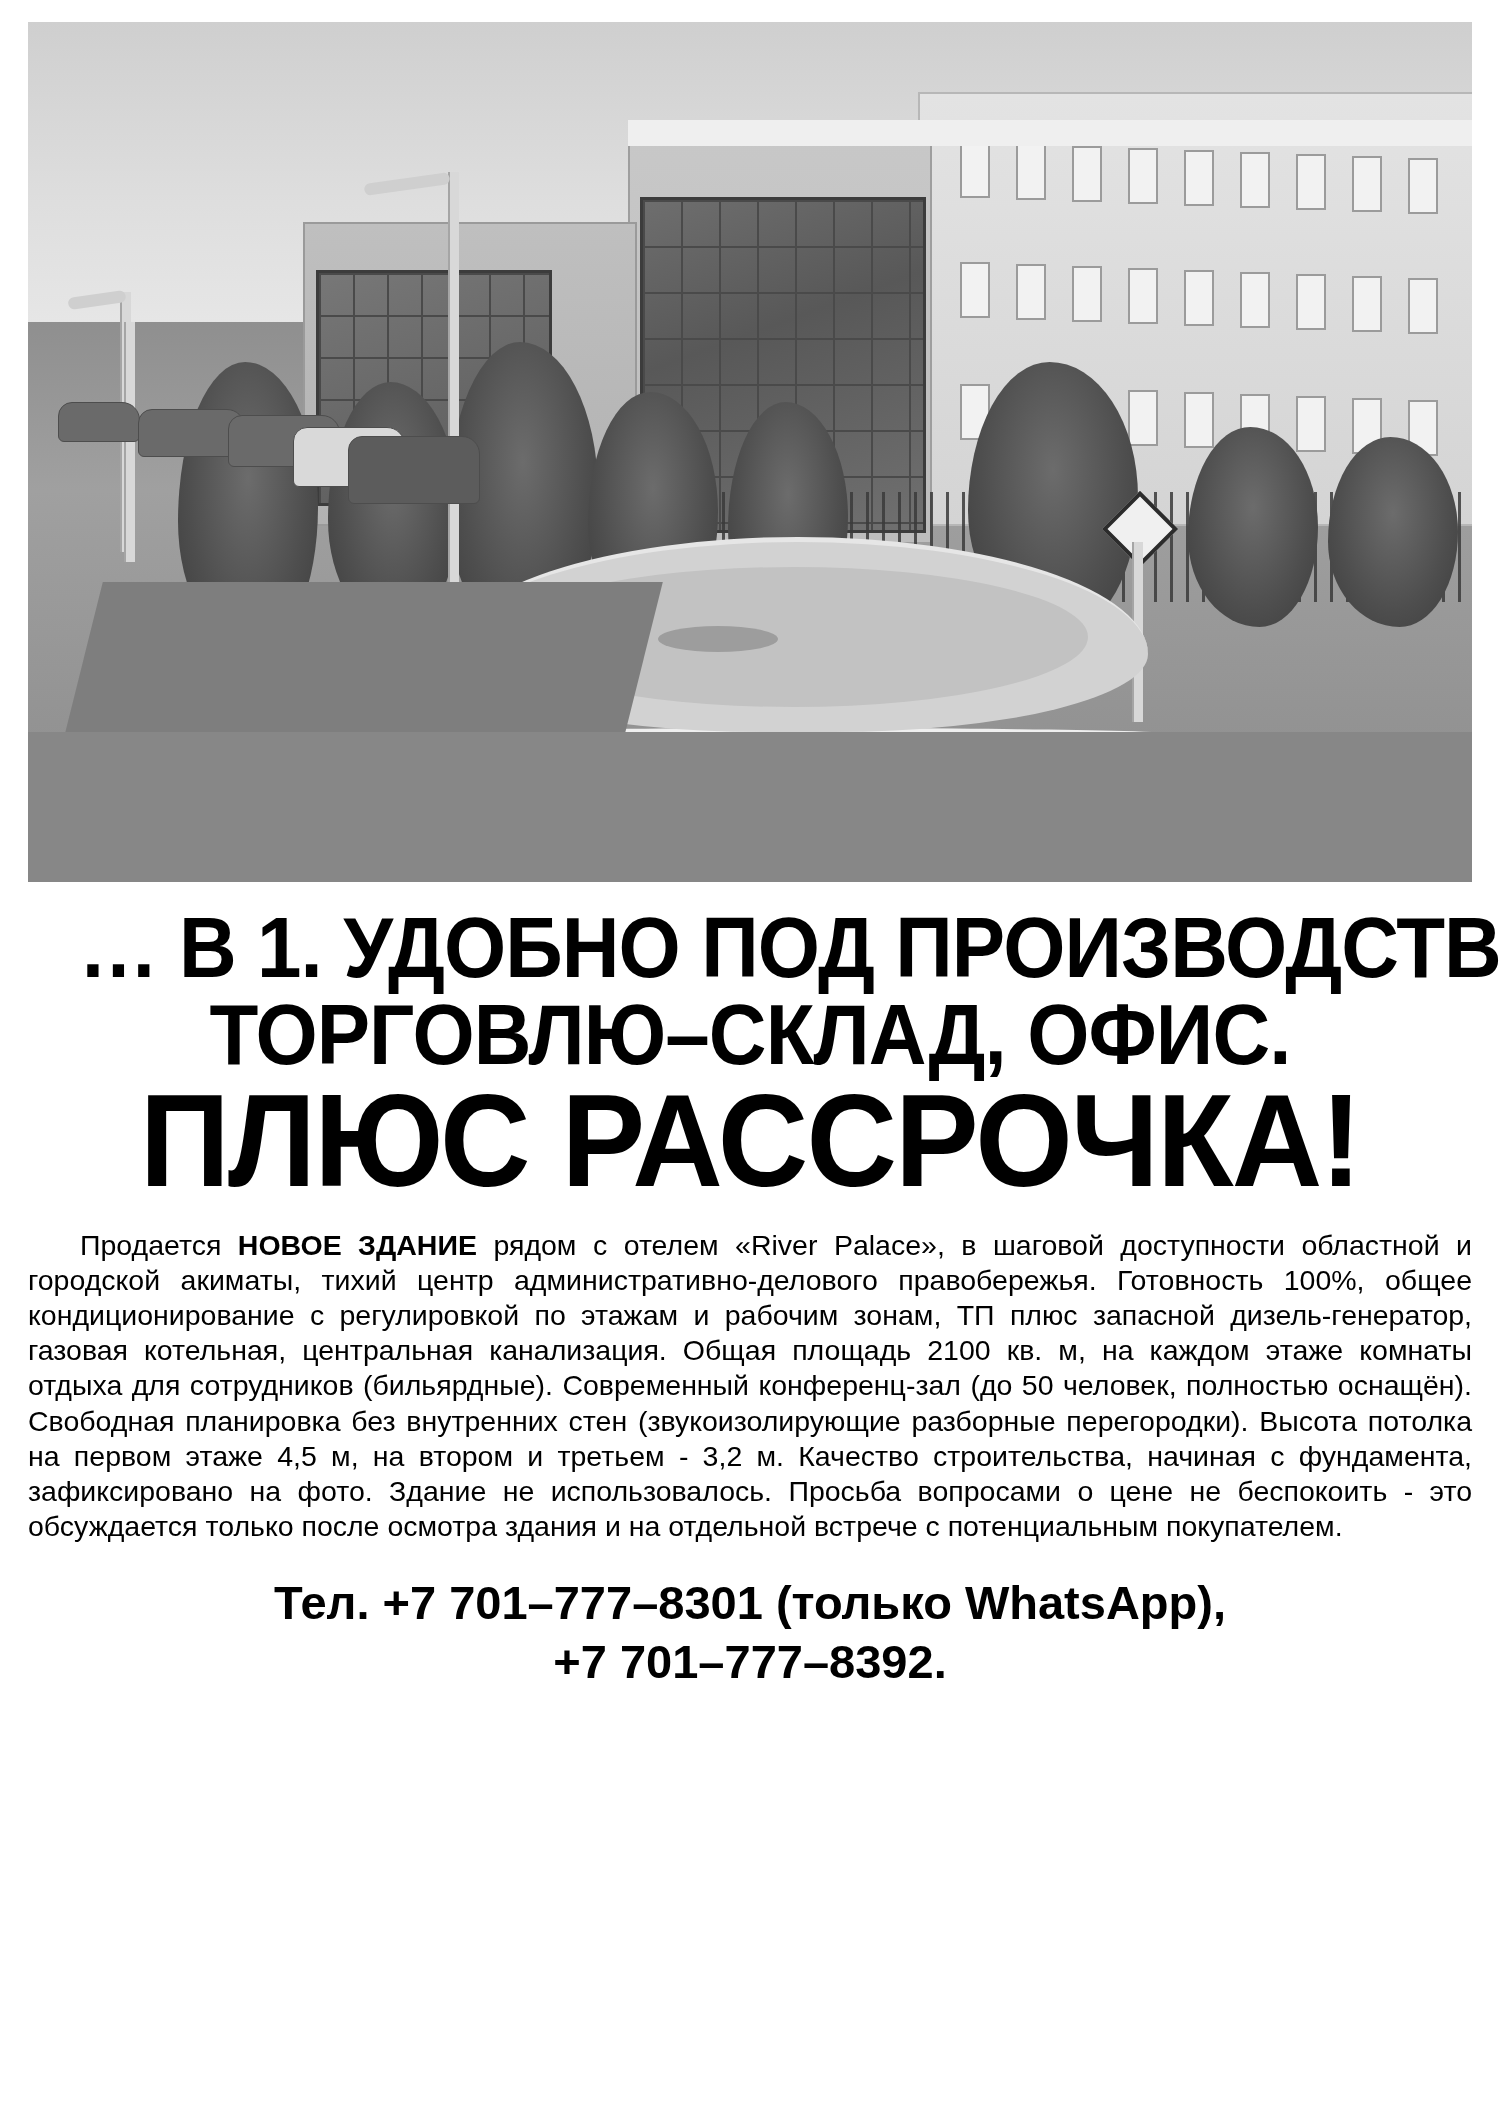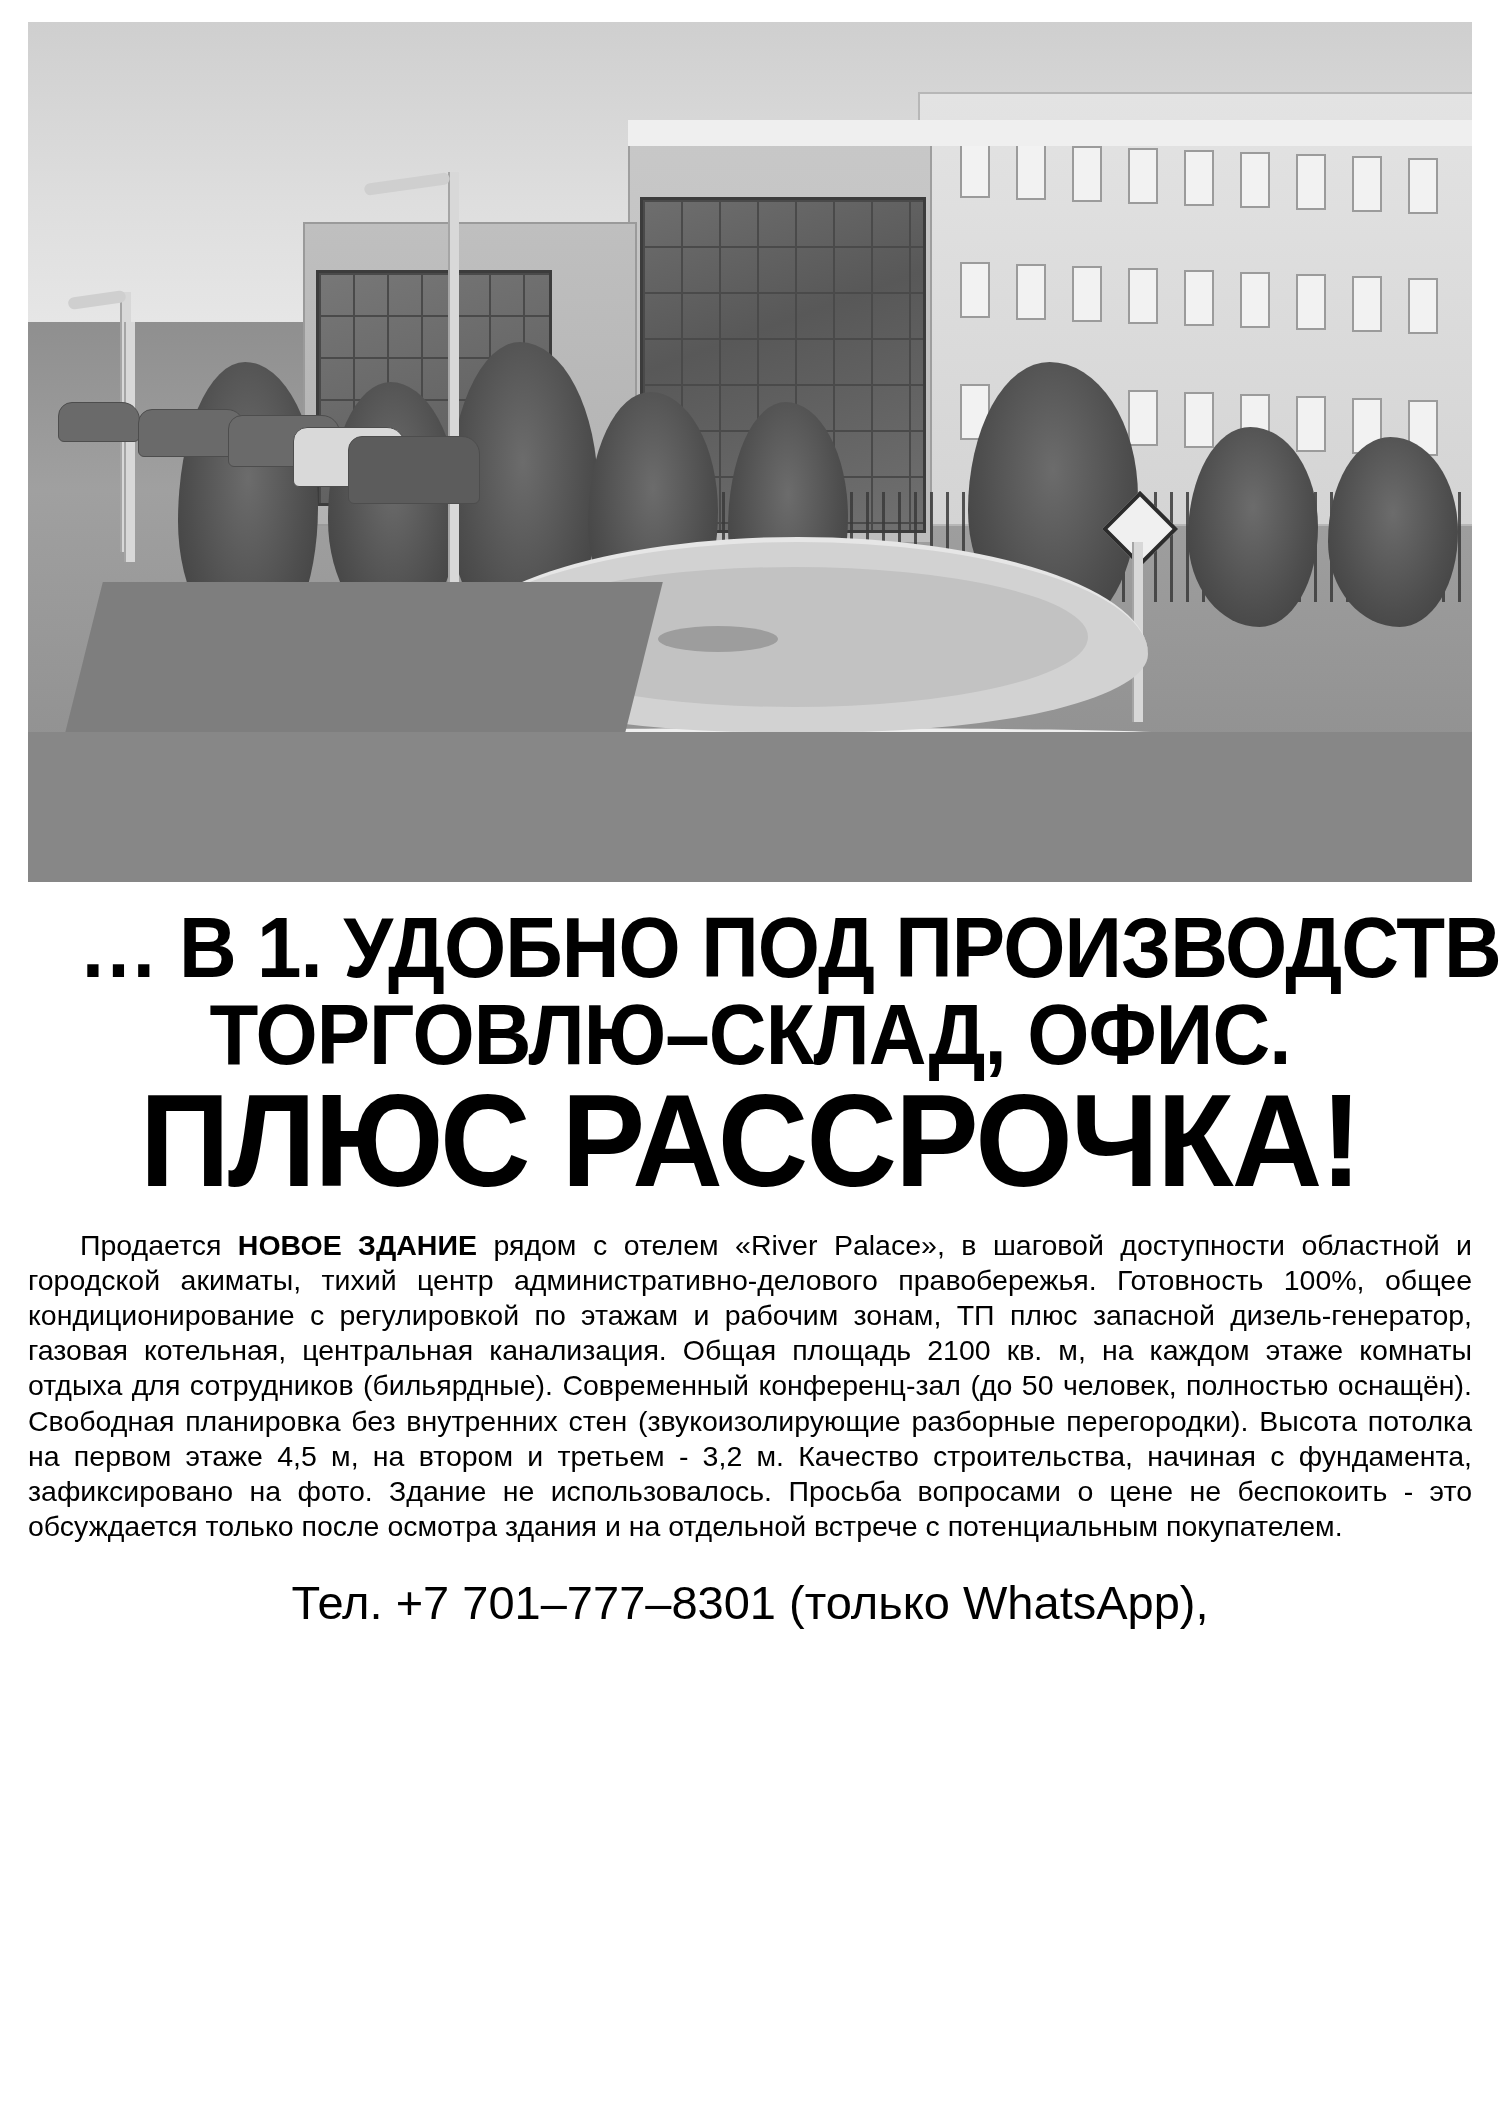--- a/index.html
+++ b/index.html
@@ -225,21 +225,21 @@
     text-justify: inter-word;
     hyphens: manual;
   }
   .body-text .indent { display: inline-block; width: 52px; }
   .body-text strong { font-weight: bold; }
 
   
   .phones {
     margin-top: 30px;
     text-align: center;
-    font-weight: normal;
+    font-weight: bold;
     font-size: 47px;
     line-height: 1.25;
     letter-spacing: 0px;
   }
   .phone-line { white-space: nowrap; }
 </style>
 </head>
 <body>
 
 <div class="page">
@@ -331,15 +331,16 @@
     <div class="hl-line2">ТОРГОВЛЮ–СКЛАД, ОФИС.</div>
     <div class="hl-line3">ПЛЮС РАССРОЧКА!</div>
   </div>
 
   <div class="body-text">
     <span class="indent"></span><span>Продается </span><strong>НОВОЕ ЗДАНИЕ</strong><span> рядом с отелем «River Palace», в шаговой доступности областной и городской акиматы, тихий центр административно-делового правобережья. Готовность 100%, общее кондиционирование с регулировкой по этажам и рабочим зонам, ТП плюс запасной дизель-генератор, газовая котельная, центральная канализация. Общая площадь 2100 кв. м, на каждом этаже комнаты отдыха для сотрудников (бильярдные). Современный конференц-зал (до 50 человек, полностью оснащён). Свободная планировка без внутренних стен (звукоизолирующие разборные перегородки). Высота потолка на первом этаже 4,5 м, на втором и третьем - 3,2 м. Качество строительства, начиная с фундамента, зафиксировано на фото. Здание не использовалось. Просьба вопросами о цене не беспокоить - это обсуждается только после осмотра здания и на отдельной встрече с потенциальным покупателем.</span>
   </div>
 
   <div class="phones">
     <div class="phone-line">Тел. +7 701–777–8301 (только WhatsApp),</div>
+    <div class="phone-line">+7 701–777–8392.</div>
   </div>
 
 </div>
 
 </body></html>

